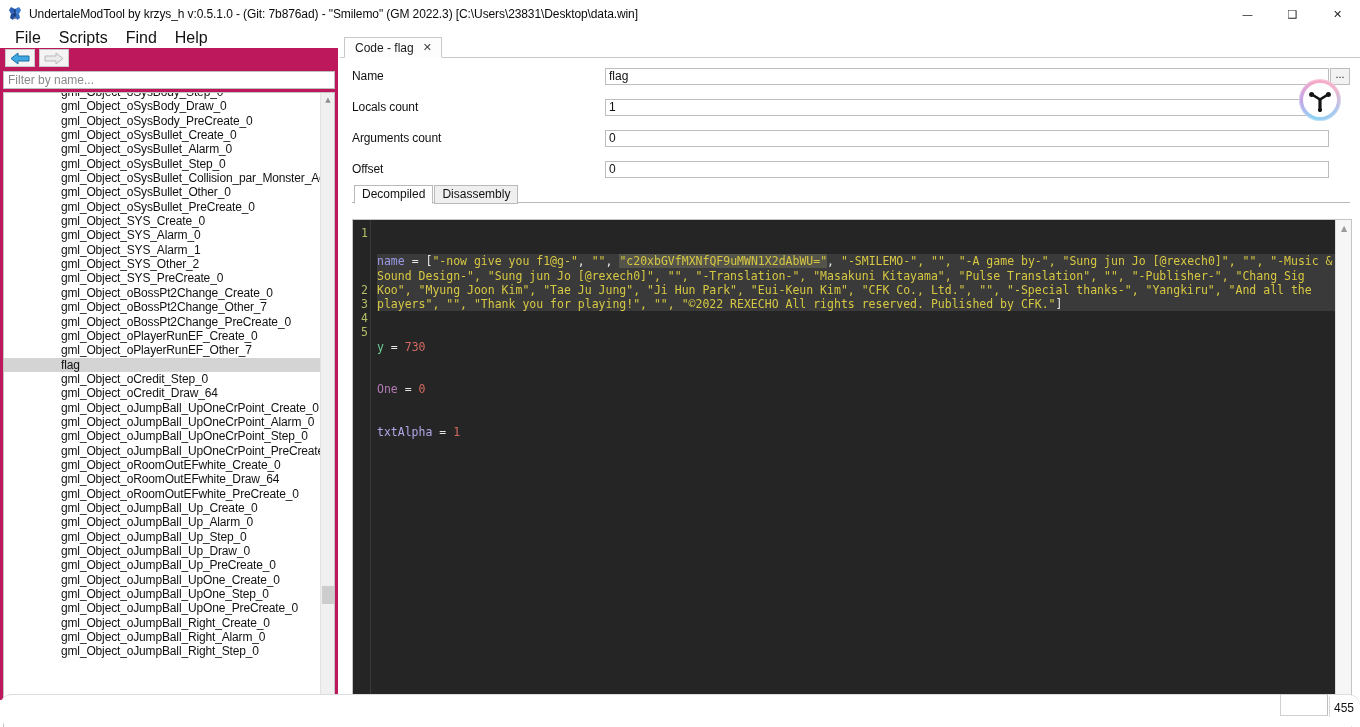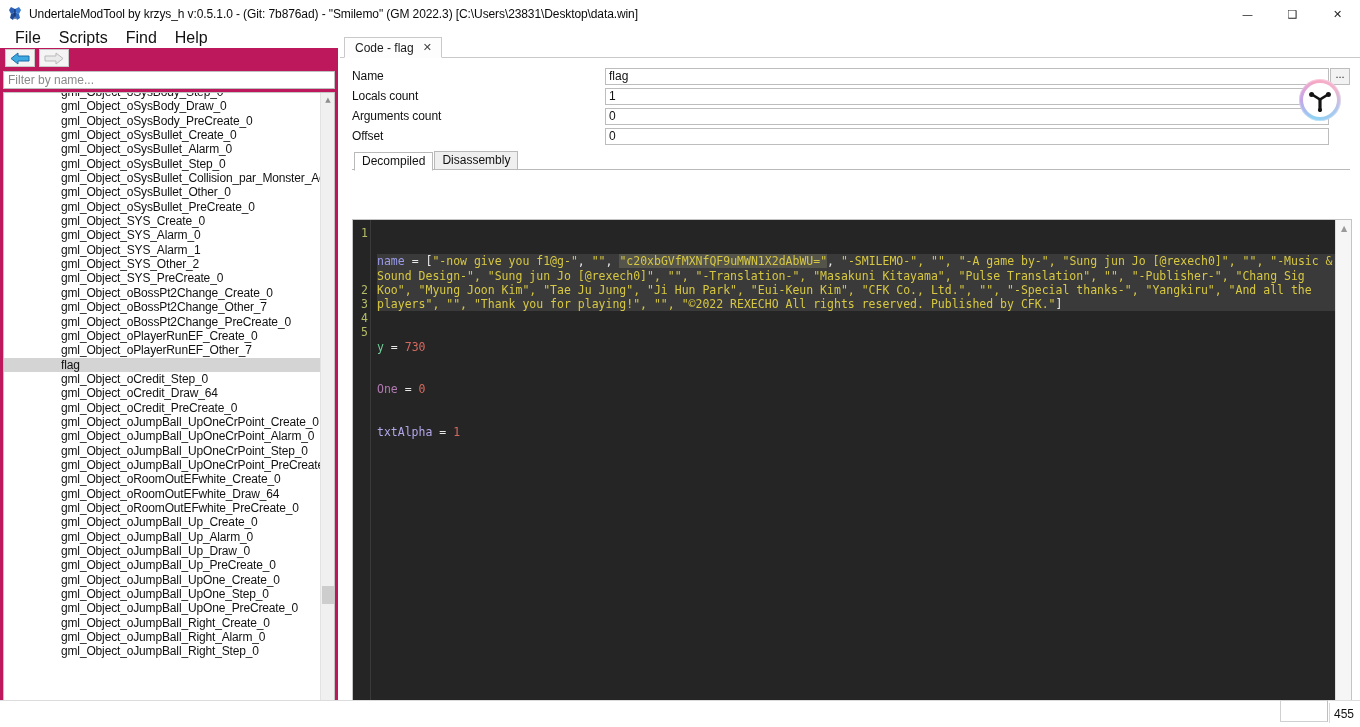--- a/index.html
+++ b/index.html
@@ -215,21 +215,21 @@
   .form {
     padding: 8px 10px 0 12px;
     position: relative;
   }
   .form-row {
     display: flex;
     align-items: center;
     height: 20px;
     margin-bottom: 0;
   }
-  .form-row + .form-row { margin-top: 0px; }
+  .form-row + .form-row { margin-top: 11px; }
   .form-label {
     width: 253px;
     font-size: 12px;
     color: #111;
     letter-spacing: -0.1px;
   }
   .form-input {
     flex: 1;
     height: 17px;
     border: 1px solid #bdbdbd;
@@ -271,21 +271,21 @@
   .badge-inner {
     width: 34px; height: 34px;
     border-radius: 50%;
     background: #ffffff;
     display: flex; align-items: center; justify-content: center;
   }
 
   
   .code-tabs {
     display: flex;
-    align-items: center;
+    align-items: flex-start;
     padding-left: 2px;
     margin-top: 6px;
     height: 18px;
     border-bottom: 1px solid #b9b9b9;
   }
   .ctab {
     font-size: 12px;
     color: #111;
     padding: 1px 7px 2px 7px;
     border: 1px solid #b9b9b9;
@@ -363,25 +363,26 @@
     display: flex; align-items: center; justify-content: center;
     color: #9a9a9a; font-size: 8px;
     font-family: "DejaVu Sans", sans-serif;
   }
   .evsb-arrow.bottom { position: absolute; bottom: 0; }
 
   
   .statusbar {
     position: absolute;
     left: 0; bottom: 0;
-    width: 1360px; height: 27px;
+    width: 1360px; height: 33px;
     background: #ffffff;
     border-top: 1px solid #dcdcdc;
     display: flex;
     align-items: center;
+    border-radius: 12px;
   }
   .status-box {
     position: absolute;
     left: 1280px;
     top: -1px;
     width: 48px;
     height: 22px;
     border: 1px solid #d0d0d0;
     border-right: 1px solid #bfbfbf;
     background: #fff;
@@ -468,30 +469,30 @@
             <div class="list-item"><span>gml_Object_SYS_Other_2</span></div>
             <div class="list-item"><span>gml_Object_SYS_PreCreate_0</span></div>
             <div class="list-item"><span>gml_Object_oBossPt2Change_Create_0</span></div>
             <div class="list-item"><span>gml_Object_oBossPt2Change_Other_7</span></div>
             <div class="list-item"><span>gml_Object_oBossPt2Change_PreCreate_0</span></div>
             <div class="list-item"><span>gml_Object_oPlayerRunEF_Create_0</span></div>
             <div class="list-item"><span>gml_Object_oPlayerRunEF_Other_7</span></div>
             <div class="list-item selected"><span>flag</span></div>
             <div class="list-item"><span>gml_Object_oCredit_Step_0</span></div>
             <div class="list-item"><span>gml_Object_oCredit_Draw_64</span></div>
-            <div class="list-item"><span>gml_Object_oCredit_PreCreate_0</span></div>
             <div class="list-item"><span>gml_Object_oJumpBall_UpOneCrPoint_Create_0</span></div>
             <div class="list-item"><span>gml_Object_oJumpBall_UpOneCrPoint_Alarm_0</span></div>
             <div class="list-item"><span>gml_Object_oJumpBall_UpOneCrPoint_Step_0</span></div>
             <div class="list-item"><span>gml_Object_oJumpBall_UpOneCrPoint_PreCreate_0</span></div>
             <div class="list-item"><span>gml_Object_oRoomOutEFwhite_Create_0</span></div>
             <div class="list-item"><span>gml_Object_oRoomOutEFwhite_Draw_64</span></div>
             <div class="list-item"><span>gml_Object_oRoomOutEFwhite_PreCreate_0</span></div>
             <div class="list-item"><span>gml_Object_oJumpBall_Up_Create_0</span></div>
             <div class="list-item"><span>gml_Object_oJumpBall_Up_Alarm_0</span></div>
+            <div class="list-item"><span>gml_Object_oJumpBall_Up_Step_0</span></div>
             <div class="list-item"><span>gml_Object_oJumpBall_Up_Draw_0</span></div>
             <div class="list-item"><span>gml_Object_oJumpBall_Up_PreCreate_0</span></div>
             <div class="list-item"><span>gml_Object_oJumpBall_UpOne_Create_0</span></div>
             <div class="list-item"><span>gml_Object_oJumpBall_UpOne_Step_0</span></div>
             <div class="list-item"><span>gml_Object_oJumpBall_UpOne_PreCreate_0</span></div>
             <div class="list-item"><span>gml_Object_oJumpBall_Right_Create_0</span></div>
             <div class="list-item"><span>gml_Object_oJumpBall_Right_Alarm_0</span></div>
             <div class="list-item"><span>gml_Object_oJumpBall_Right_Step_0</span></div>
           </div>
       </div>

